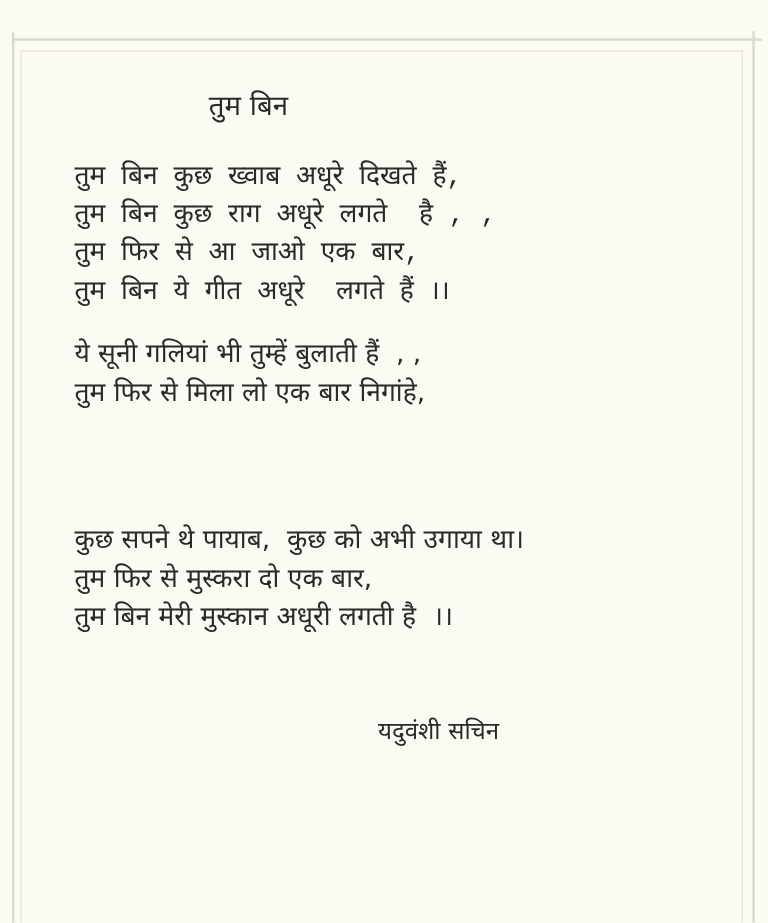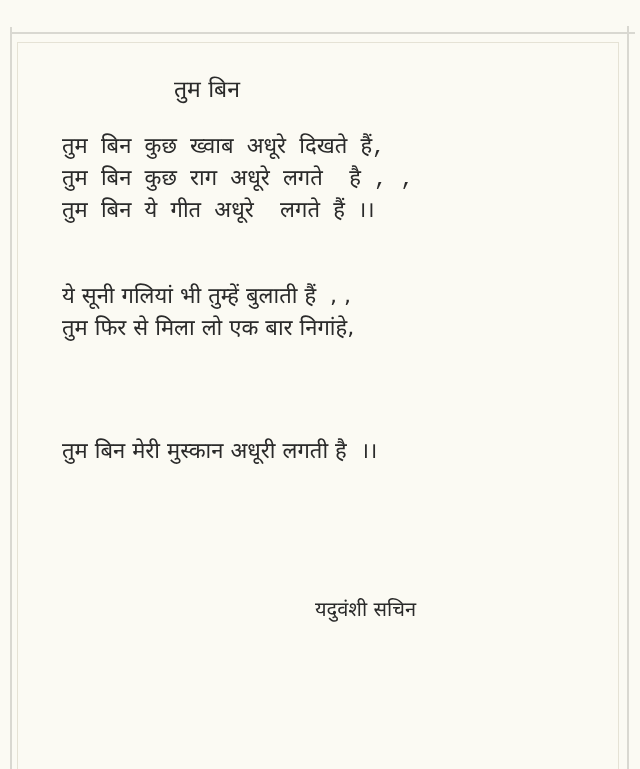--- a/index.html
+++ b/index.html
@@ -70,27 +70,30 @@
   <div class="frame-line outer-top"></div>
   <div class="frame-line outer-left"></div>
   <div class="frame-line outer-right"></div>
   <div class="inner-frame"></div>
 
   <h1 class="title">तुम बिन</h1>
 
   <div class="stanza stanza-1">
     <div class="line">तुम बिन कुछ ख्वाब अधूरे दिखते हैं,</div>
     <div class="line">तुम बिन कुछ राग अधूरे लगते  है , ,</div>
+    <div class="line">तुम फिर से आ जाओ एक बार,</div>
     <div class="line">तुम बिन ये गीत अधूरे  लगते हैं ।।</div>
   </div>
 
   <div class="stanza stanza-2">
     <div class="line">ये सूनी गलियां भी तुम्हें बुलाती हैं  , ,</div>
     <div class="line">तुम फिर से मिला लो एक बार निगांहे,</div>
   </div>
 
   <div class="stanza stanza-3">
+    <div class="line">कुछ सपने थे पायाब,  कुछ को अभी उगाया था।</div>
+    <div class="line">तुम फिर से मुस्करा दो एक बार,</div>
     <div class="line">तुम बिन मेरी मुस्कान अधूरी लगती है  ।।</div>
   </div>
 
   <div class="signature">यदुवंशी सचिन</div>
 
 </div>
 
 </body></html>

